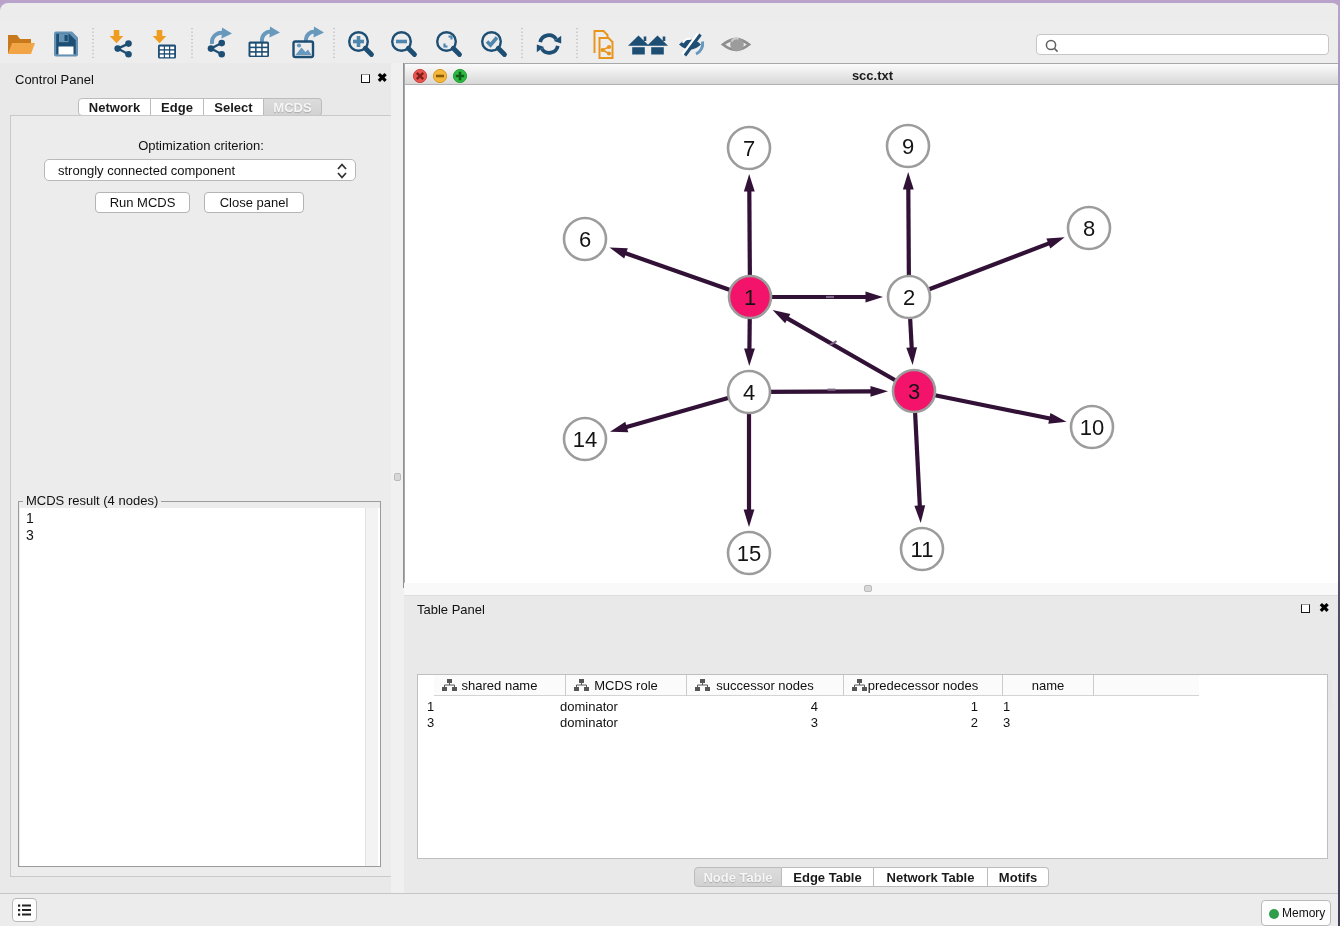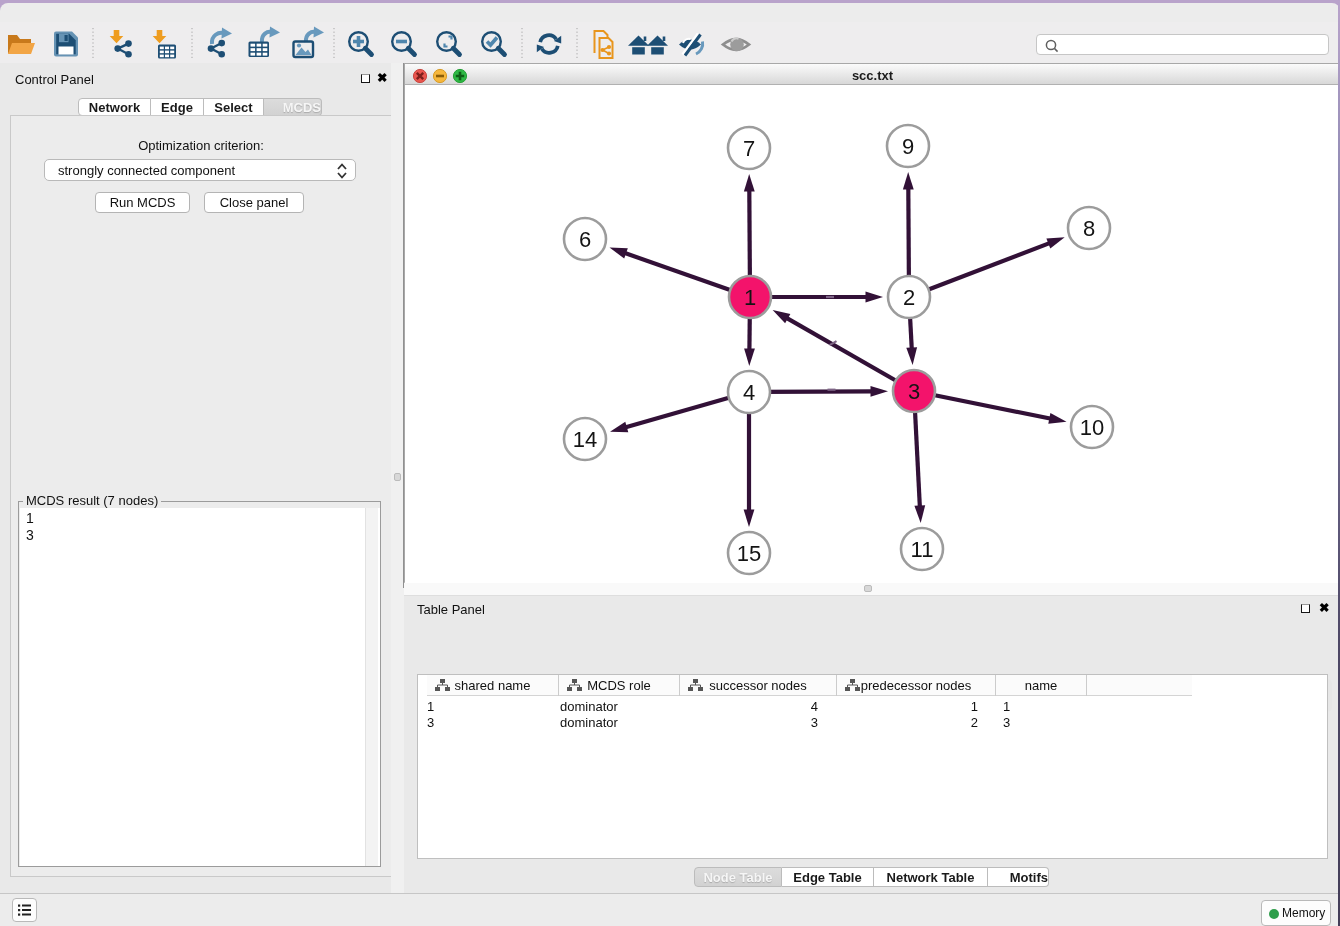--- a/index.html
+++ b/index.html
@@ -17,21 +17,21 @@
 #searchbox { position:absolute; left:1036px; top:12px; width:293px; height:21px; background:#ffffff; border:1px solid #c6c6c6; border-radius:4px; }
 
 
 #controlpanel { position:absolute; left:0; top:60px; width:391px; height:830px; background:#e9e9e9; }
 #cp-title { position:absolute; left:15px; top:9px; font-size:13px; color:#111; }
 .fbtn { position:absolute; width:9px; height:9px; border:1.5px solid #151515; border-top-color:#9a9a9a; background:#fff; }
 .xbtn { position:absolute; font-size:12.5px; font-weight:700; color:#000; }
 .tabrow { position:absolute; display:flex; }
 .tab { height:20px; line-height:20px; background:#fff; border:1px solid #bcbcbc; border-left:none; font-size:13px; font-weight:700; color:#1a1a1a; text-align:center; }
 .tab.first { border-left:1px solid #bcbcbc; border-radius:4px 0 0 4px; }
-.tab.last { border-radius:0 4px 4px 0;text-align:right; }
+.tab.last { border-radius:0 4px 4px 0; }
 .tab.sel { background:linear-gradient(#dcdcdc,#d2d2d2); color:#f6f6f6; text-shadow:0 1px 1px #aaa; }
 #controlpanel .tab { height:18px; line-height:17px; }
 .tabrow { }
 #cp-content { position:absolute; left:10px; top:52px; width:381px; height:762px; background:#ececec; border:1px solid #c9c9c9; border-right:none; }
 #opt-label { position:absolute; left:0; top:22px; width:100%; text-align:center; font-size:13px; color:#111; }
 #dropdown { position:absolute; left:33px; top:43px; width:312px; height:22px; background:#fff; border:1px solid #b9b9b9; border-radius:5px; font-size:13px; color:#111; line-height:21px; padding-left:13px; }
 .btn { position:absolute; height:21px; background:#fff; border:1px solid #b4b4b4; border-radius:4px; font-size:13px; color:#111; text-align:center; line-height:19px; }
 #mcdsbox { position:absolute; left:7px; top:385px; width:363px; height:366px; border:1px solid #9b9b9b; }
 #mcdsbox-title { position:absolute; left:4px; top:-9px; background:#ececec; padding:0 3px; font-size:13px; color:#111; }
 #mcds-white { position:absolute; left:1px; top:6px; width:360px; height:358px; background:#fff; font-size:14px; color:#111; }
@@ -49,21 +49,21 @@
 
 
 #hdivider { position:absolute; left:404px; top:580px; width:936px; height:12px; background:#f9f9f9; }
 #hgrip { position:absolute; left:460px; top:2px; width:8px; height:7px; background:#d8d8d8; border:1px solid #bbb; border-radius:2px; }
 
 
 #tablepanel { position:absolute; left:404px; top:592px; width:936px; height:298px; background:#e9e9e9; border-top:1px solid #dedede; }
 #tp-title { position:absolute; left:13px; top:6px; font-size:13px; color:#111; }
 #tp-toolbar { position:absolute; left:14px; top:35px; width:914px; height:33px; background:#e6e6e6; border-radius:5px;margin-top:48px; }
 #ttable { position:absolute; left:13px; top:78px; width:911px; height:185px; background:#fff; border:1px solid #bfbfbf; }
-#thead { position:absolute; left:9px; top:0; width:765px; height:21px; background:#fbfbfb; border-bottom:1px solid #d4d4d4; }
+#thead { position:absolute; left:16px; top:0; width:765px; height:21px; background:#fbfbfb; border-bottom:1px solid #d4d4d4; }
 .th { position:absolute; top:0; height:21px; border-right:1px solid #cccccc; font-size:13px; color:#111; text-align:center; line-height:21px; }
 .td { position:absolute; font-size:13px; color:#111; }
 #tabs2 { position:absolute; display:flex; left:290px; top:271px; }
 
 
 #statusbar { position:absolute; left:0; top:890px; width:1340px; height:33px; background:#ececec; border-top:1px solid #c6c6c6; }
 #listbtn { position:absolute; left:12px; top:4px; width:25px; height:24px; background:#fdfdfd; border:1px solid #b9b9b9; border-radius:4px; }
 #membtn { position:absolute; right:9px; top:6px; width:70px; height:26px; background:#fdfdfd; border:1px solid #b9b9b9; border-radius:4px; font-size:12px; color:#111; line-height:24px; text-align:left; padding-left:20px; }
 #memdot { position:absolute; left:7px; top:8px; width:10px; height:10px; border-radius:50%; background:#2e9e4b; }
 </style>
@@ -256,21 +256,21 @@
     <div id="cp-content">
       <div id="opt-label">Optimization criterion:</div>
       <div id="dropdown">strongly connected component
       <svg width="14" height="18" style="position:absolute; right:6px; top:2px;">
         <path d="M3,7 L7,2.5 L11,7" fill="none" stroke="#333" stroke-width="1.8"></path>
         <path d="M3,11 L7,15.5 L11,11" fill="none" stroke="#333" stroke-width="1.8"></path>
       </svg></div>
       <div class="btn" style="left:84px; top:76px; width:95px;">Run MCDS</div>
       <div class="btn" style="left:193px; top:76px; width:100px;">Close panel</div>
       <div id="mcdsbox">
-        <div id="mcdsbox-title">MCDS result (7 nodes)</div>
+        <div id="mcdsbox-title">MCDS result (4 nodes)</div>
         <div id="mcds-white">
           <div style="position:absolute; left:6px; top:2px; line-height:17px;">1<br>3</div>
           <div id="mcds-scroll"></div>
         </div>
       </div>
     </div>
   </div>
 
   <div id="vdivider">
       <div id="vgrip"></div>

